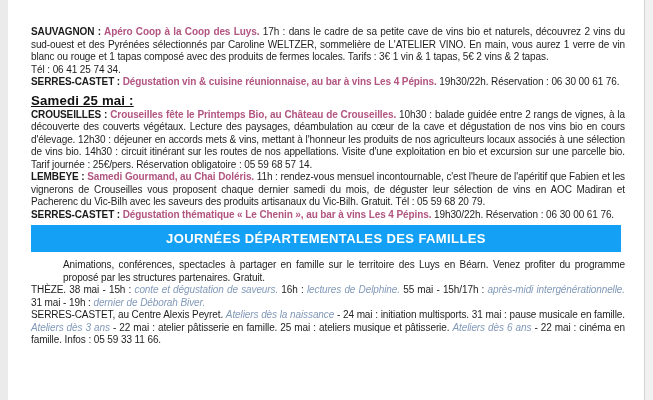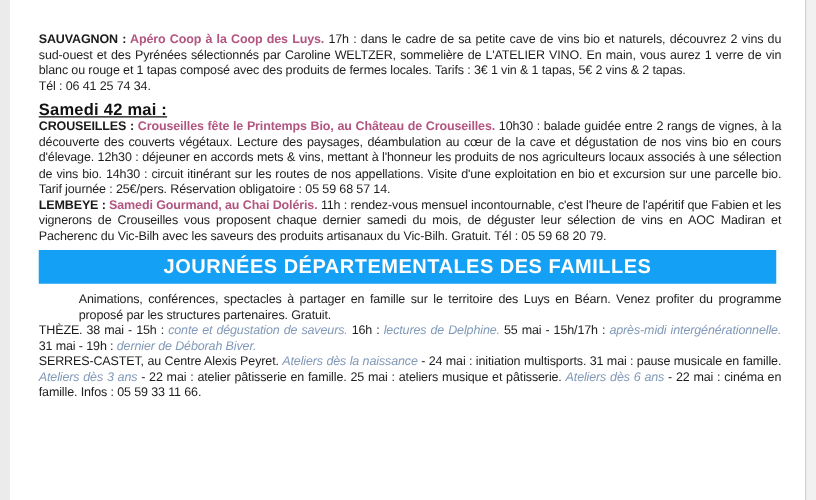--- a/index.html
+++ b/index.html
@@ -55,43 +55,45 @@
     width: 590px;
     display: flex; align-items: center; justify-content: center;
     color: #ffffff;
     font-weight: bold;
     letter-spacing: 0.4px;
   }
   .banner-blue {
     height: 27px;
     margin-top: 4px;
     background: #14a0f4;
-    font-size: 16px;
+    font-size: 13px;
   }
   .fam-gap { margin-top: 7px; margin-left: 32px; }
 </style>
 </head>
 <body>
 
 <div class="page">
   <div class="strip-left"></div>
   <div class="strip-right"></div>
 
   <div class="content">
 
     <p class="entry"><span class="city">SAUVAGNON :</span><span class="title"> Apéro Coop à la Coop des Luys.</span><span> 17h : dans le cadre de sa petite cave de vins bio et naturels, découvrez 2 vins du sud-ouest et des Pyrénées sélectionnés par Caroline WELTZER, sommelière de L'ATELIER VINO. En main, vous aurez 1 verre de vin blanc ou rouge et 1 tapas composé avec des produits de fermes locales. Tarifs : 3€ 1 vin &amp; 1 tapas, 5€ 2 vins &amp; 2 tapas.</span><br><span>Tél : 06 41 25 74 34.</span></p>
 
+    <p class="entry"><span class="city">SERRES-CASTET :</span><span class="title"> Dégustation vin &amp; cuisine réunionnaise, au bar à vins Les 4 Pépins.</span><span> 19h30/22h. Réservation : 06 30 00 61 76.</span></p>
 
-    <h3 class="day">Samedi 42 mai :</h3>
+    <h3 class="day">Samedi 25 mai :</h3>
 
     <p class="entry"><span class="city">CROUSEILLES :</span><span class="title"> Crouseilles fête le Printemps Bio, au Château de Crouseilles.</span><span> 10h30 : balade guidée entre 2 rangs de vignes, à la découverte des couverts végétaux. Lecture des paysages, déambulation au cœur de la cave et dégustation de nos vins bio en cours d'élevage. 12h30 : déjeuner en accords mets &amp; vins, mettant à l'honneur les produits de nos agriculteurs locaux associés à une sélection de vins bio. 14h30 : circuit itinérant sur les routes de nos appellations. Visite d'une exploitation en bio et excursion sur une parcelle bio. Tarif journée : 25€/pers. Réservation obligatoire : 05 59 68 57 14.</span></p>
 
     <p class="entry"><span class="city">LEMBEYE :</span><span class="title"> Samedi Gourmand, au Chai Doléris.</span><span> 11h : rendez-vous mensuel incontournable, c'est l'heure de l'apéritif que Fabien et les vignerons de Crouseilles vous proposent chaque dernier samedi du mois, de déguster leur sélection de vins en AOC Madiran et Pacherenc du Vic-Bilh avec les saveurs des produits artisanaux du Vic-Bilh. Gratuit. Tél : 05 59 68 20 79.</span></p>
 
 
+    <p class="entry"><span class="city">SERRES-CASTET :</span><span class="title"> Dégustation thématique « Le Chenin », au bar à vins Les 4 Pépins.</span><span> 19h30/22h. Réservation : 06 30 00 61 76.</span></p>
 
     <div class="banner banner-blue">
       <span class="banner-text">JOURNÉES DÉPARTEMENTALES DES FAMILLES</span>
     </div>
 
     <p class="entry fam-gap"><span>Animations, conférences, spectacles à partager en famille sur le territoire des Luys en Béarn. Venez profiter du programme proposé par les structures partenaires. Gratuit.</span></p>
 
     <p class="entry"><span class="b">THÈZE.</span><span> 38 mai - 15h : </span><span class="accent">conte et dégustation de saveurs.</span><span> 16h : </span><span class="accent">lectures de Delphine.</span><span> 55 mai - 15h/17h : </span><span class="accent">après-midi intergénérationnelle.</span><span> 31 mai - 19h : </span><span class="accent">dernier de Déborah Biver.</span></p>
 
     <p class="entry"><span class="b">SERRES-CASTET,</span><span> au Centre Alexis Peyret. </span><span class="accent">Ateliers dès la naissance</span><span> - 24 mai : initiation multisports. 31 mai : pause musicale en famille. </span><span class="accent">Ateliers dès 3 ans</span><span> - 22 mai : atelier pâtisserie en famille. 25 mai : ateliers musique et pâtisserie. </span><span class="accent">Ateliers dès 6 ans</span><span> - 22 mai : cinéma en famille. Infos : 05 59 33 11 66.</span></p>

